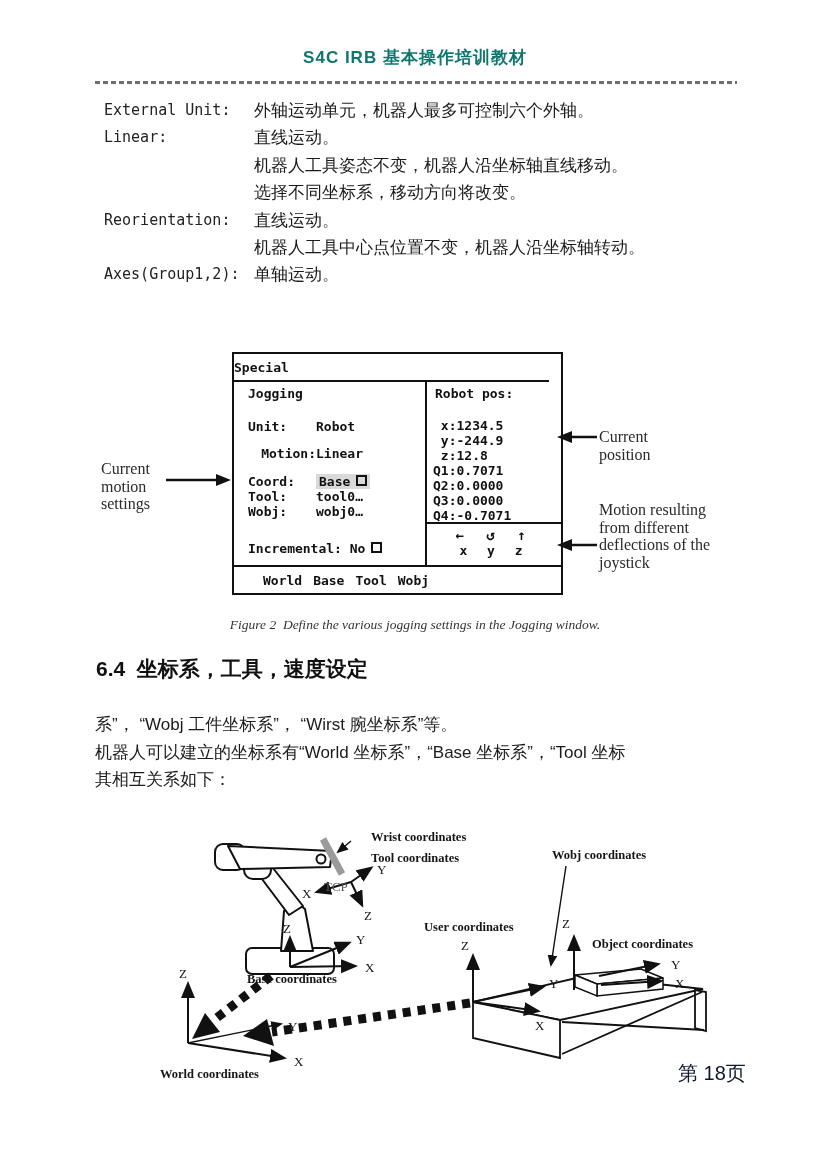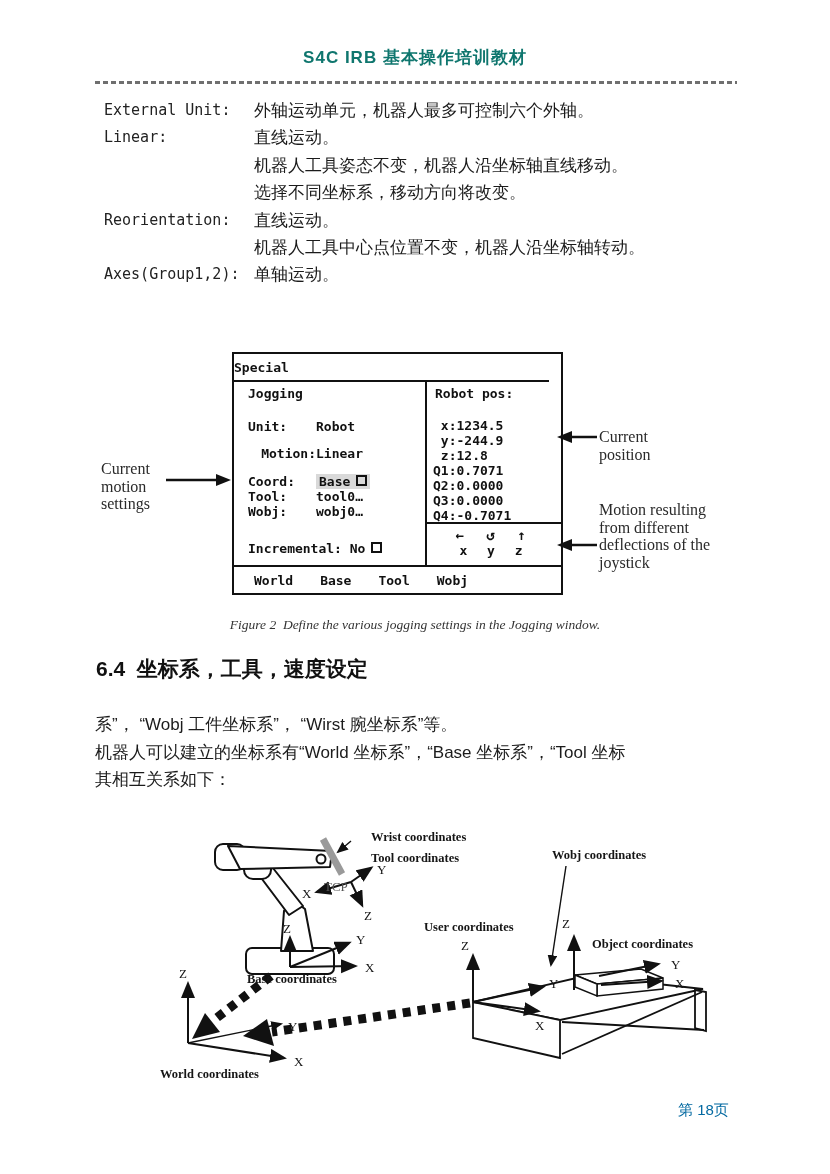--- a/index.html
+++ b/index.html
@@ -30,32 +30,32 @@
   .hl{background:#d9d9d9;padding:0 3px;}
   .cb{display:inline-block;width:7px;height:7px;border:2px solid #111;margin-left:6px;}
   .jr-title{position:absolute;left:8px;top:4px;}
   .jr-rows{position:absolute;left:0;right:0;top:36px;}
   .jr-row{height:15px;display:flex;}
   .jr-lab{white-space:pre;padding-left:6px;}
   .jr-val{flex:1;text-align:left;padding-right:0;}
   .joy{position:absolute;left:0;right:0;top:140px;bottom:0;border-top:2px solid #111;text-align:center;}
   .joy-icons{margin-top:3px;letter-spacing:7px;font-size:14px;white-space:pre;}
   .joy-axes{letter-spacing:6px;}
-  .jw-menu{position:absolute;left:0;bottom:0;right:0;height:26px;border-top:2px solid #111;display:flex;align-items:center;padding-left:20px;gap:27px;}
+  .jw-menu{position:absolute;left:0;bottom:0;right:0;height:26px;border-top:2px solid #111;display:flex;align-items:center;padding-left:29px;gap:11px;}
 
   
   .ann{font-family:"Liberation Serif","DejaVu Serif",serif;font-size:16px;line-height:17.5px;color:#2a2a2a;}
   .caption{left:0;top:617px;width:100%;text-align:center;font-family:"Liberation Serif","DejaVu Serif",serif;
            font-style:italic;font-size:13.5px;color:#333;white-space:pre;}
 
   
   .heading{left:96px;top:655px;font-size:21px;font-weight:bold;white-space:pre;color:#111;}
   .para{left:95px;top:711px;width:668px;font-size:17px;line-height:27.5px;}
 
-  .footer{left:678px;top:1101px;font-size:15px;color:#0369a1;}
+  .footer{left:678px;top:1060px;font-size:20px;color:#0f172a;}
 
   svg text{font-family:"Liberation Serif","DejaVu Serif",serif;}
   .dlb{font-size:12.5px;font-weight:bold;fill:#161616;}
   .dax{font-size:13px;fill:#161616;}
 </style>
 </head>
 <body>
 
 <div class="page">
 

